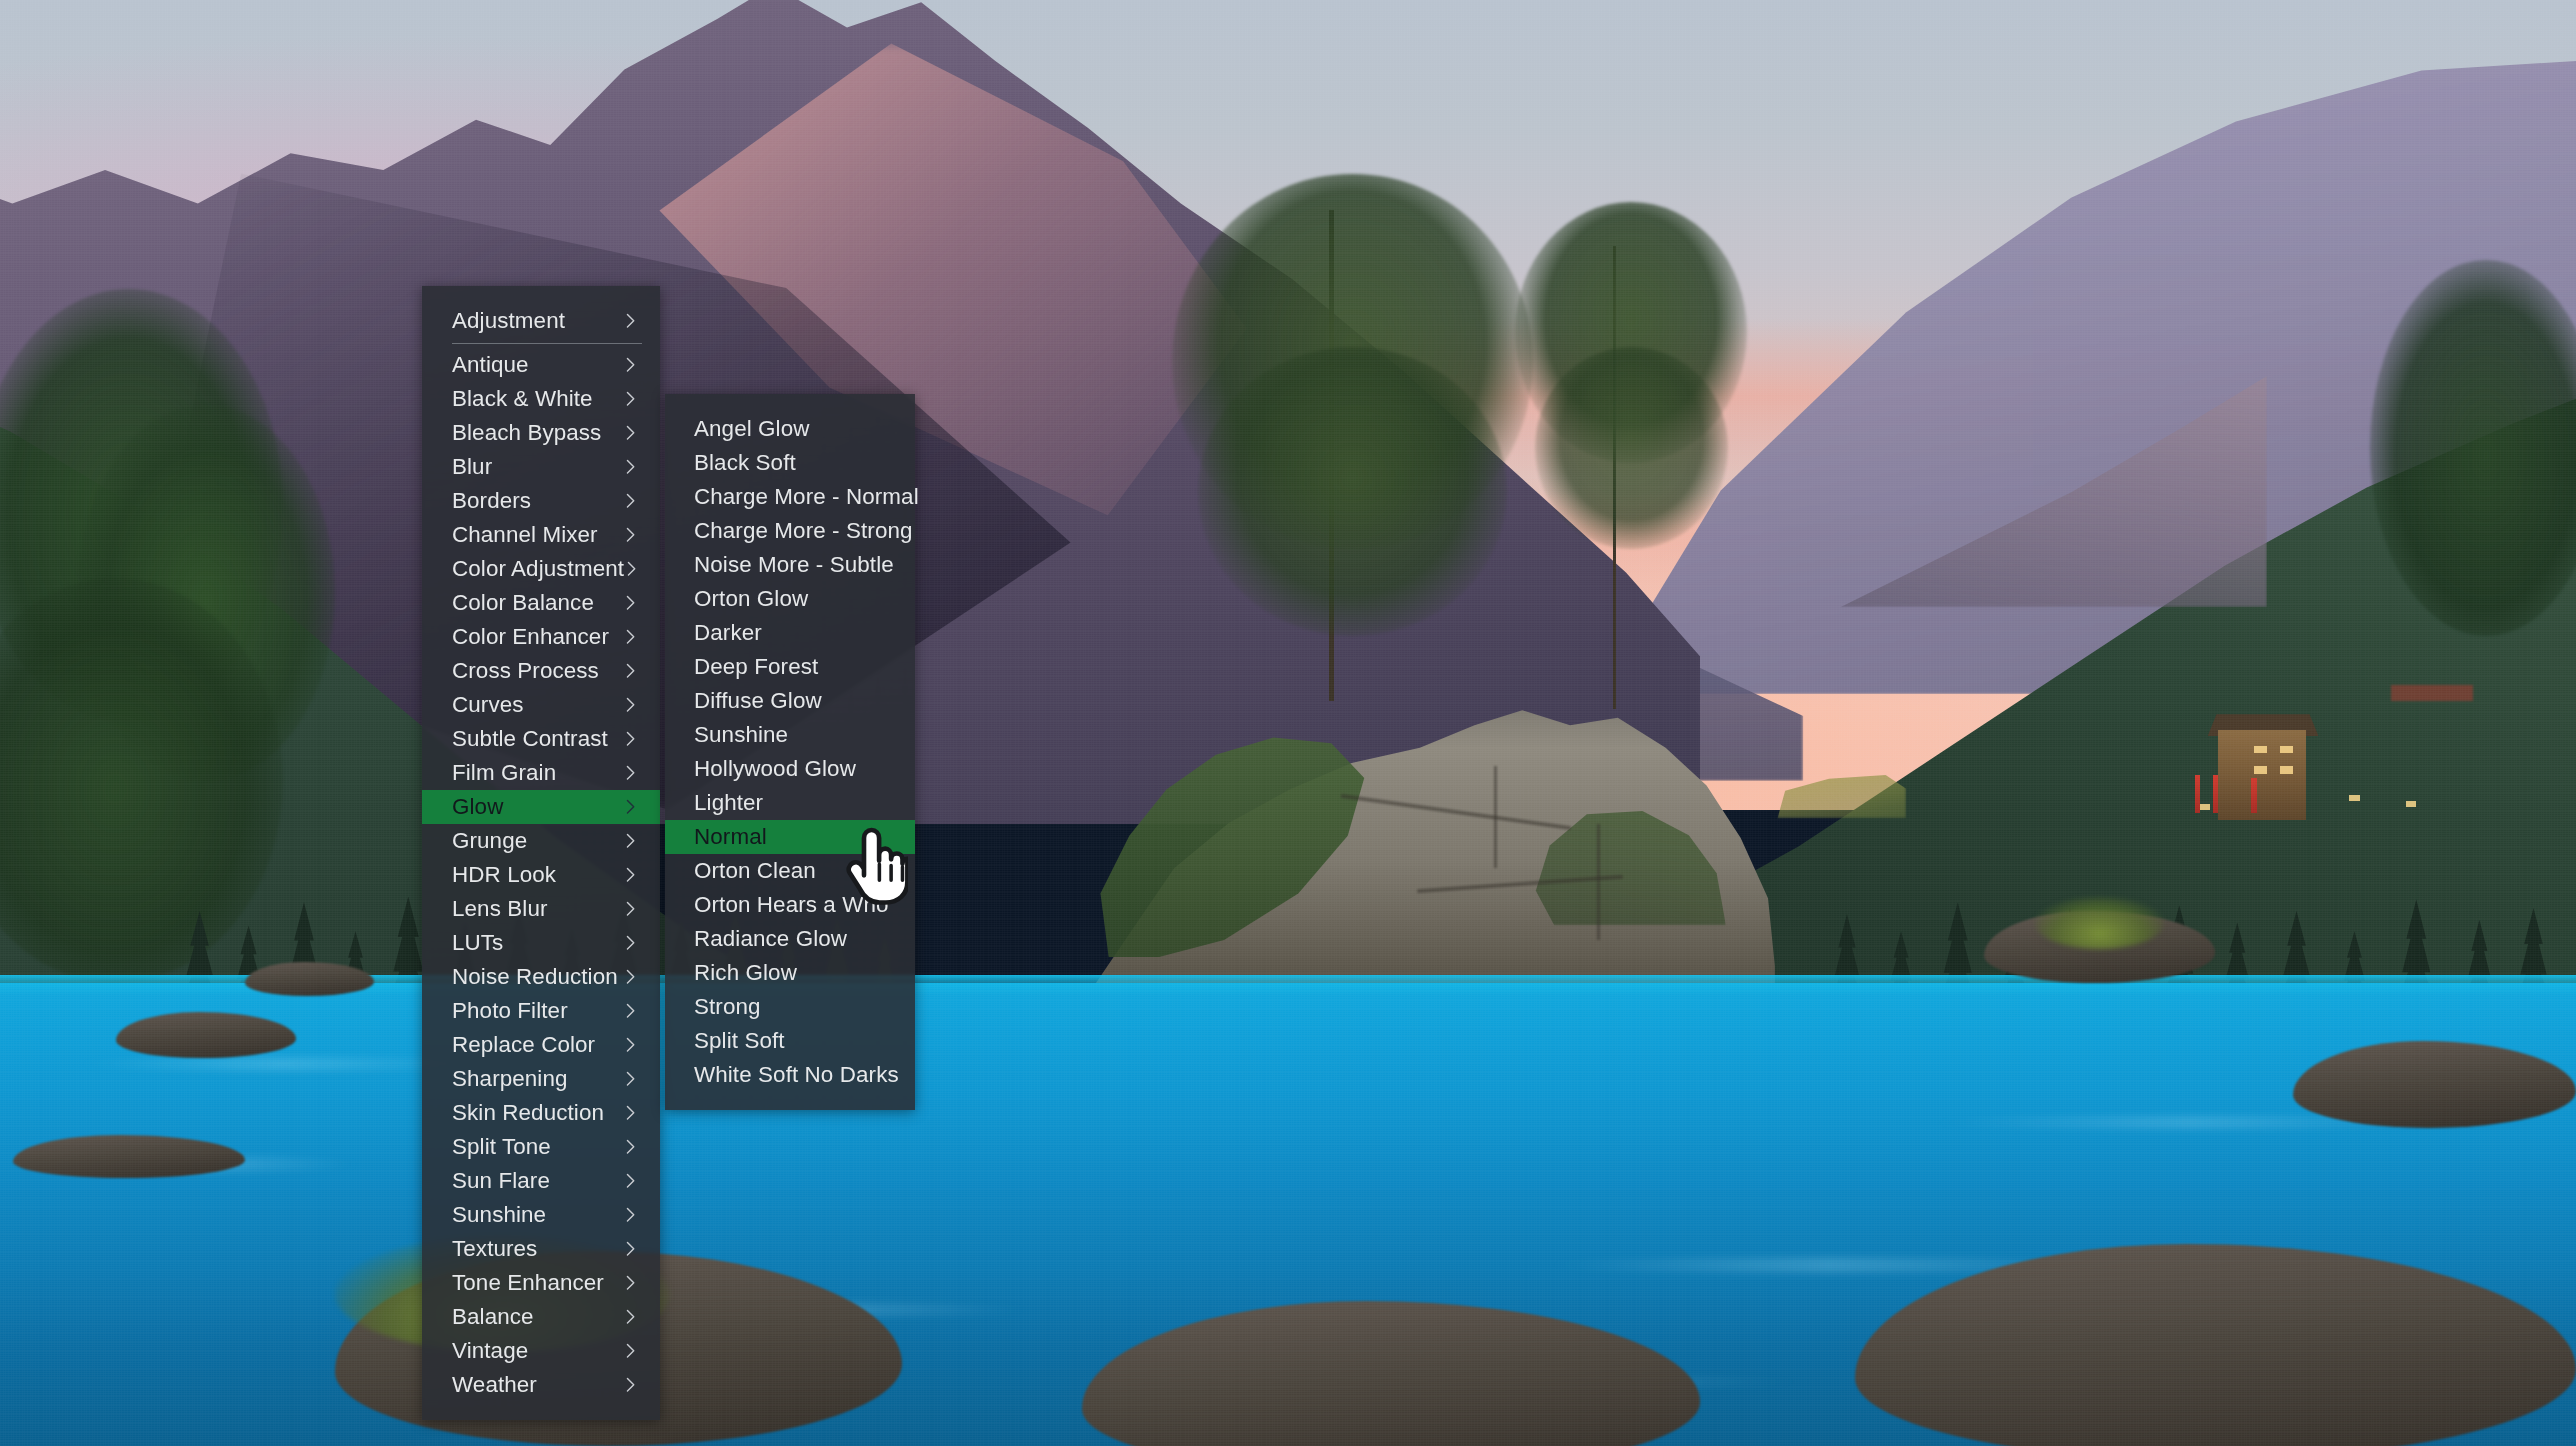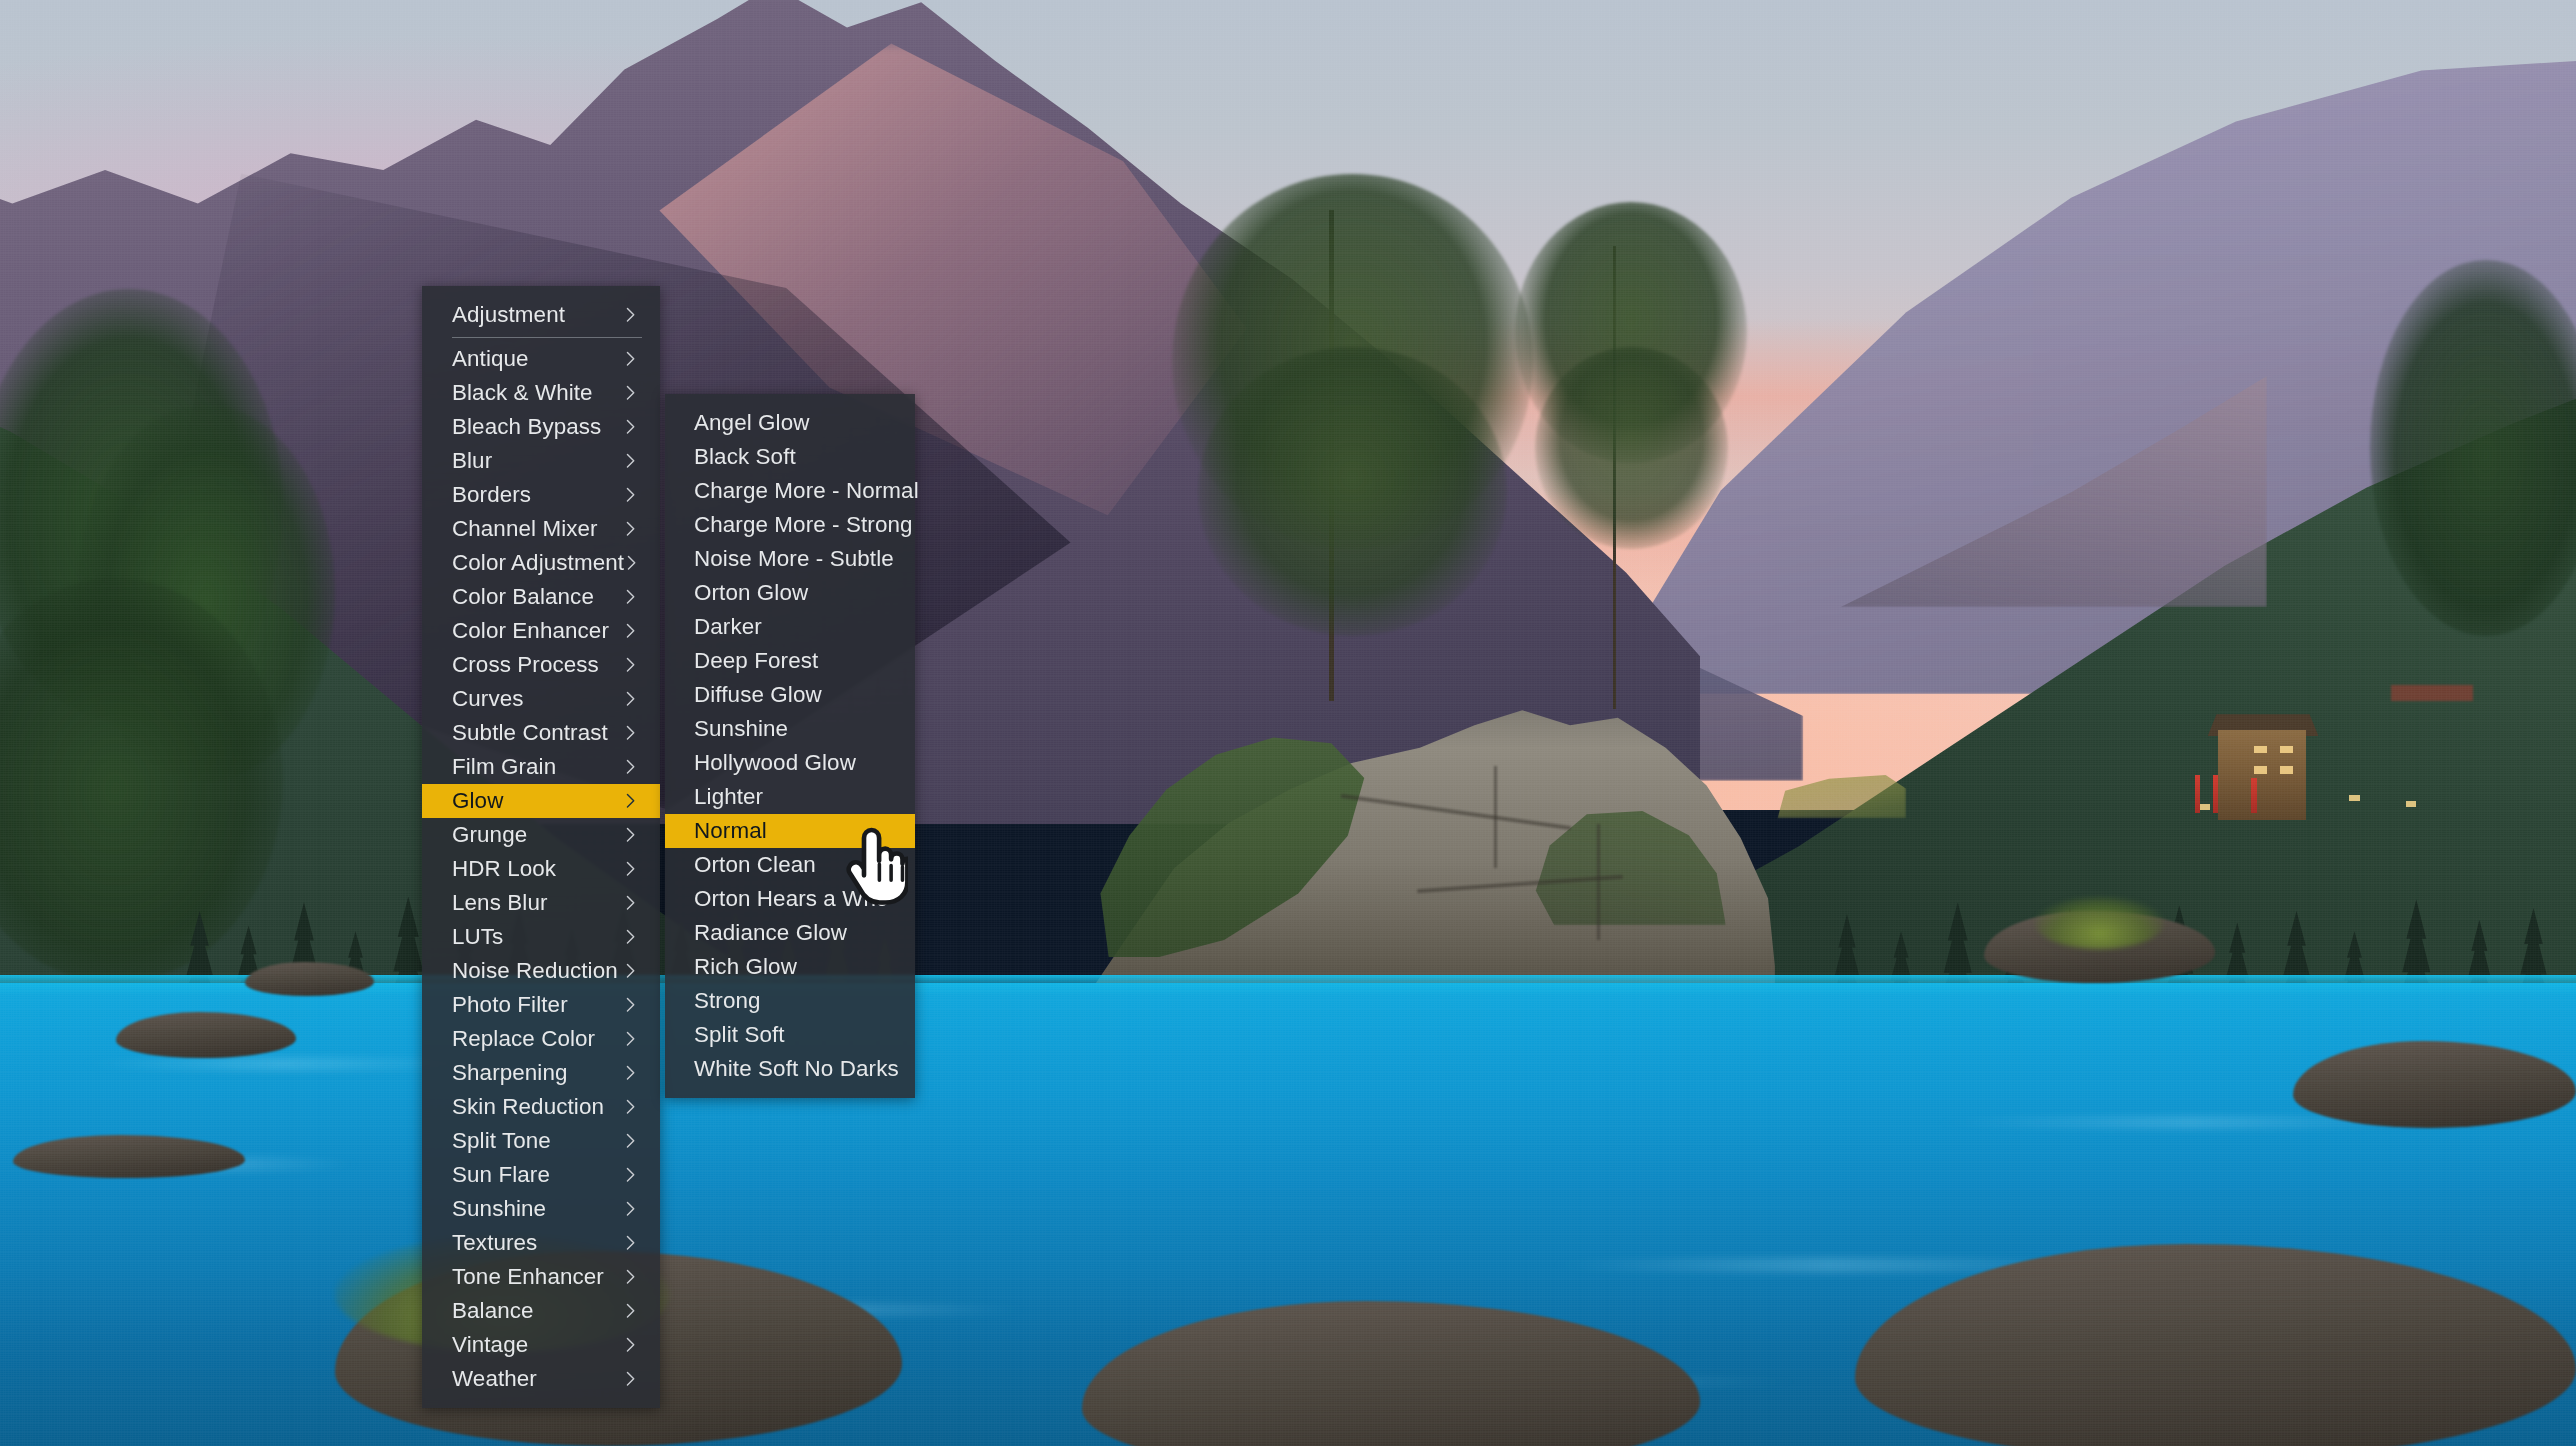--- a/index.html
+++ b/index.html
@@ -209,41 +209,41 @@
                      repeating-linear-gradient(90deg, rgba(255,255,255,.35) 0 0.9px, rgba(0,0,0,0) 0.9px 2.7px);
   }
 
   
   .menu {
     position:absolute;
     background:rgba(42,45,52,0.88);
     -webkit-backdrop-filter:blur(1.8px);
     backdrop-filter:blur(1.8px);
     box-shadow:0 1.8px 12.5px rgba(0,0,0,.42);
-    padding:12px 0;
+    padding:18px 0;
     user-select:none;
   }
   #effects-menu { left:422px; top:286px; width:238px; }
   #glow-submenu { left:665px; top:394px; width:250px; }
 
   .menu-item {
     position:relative;
     display:flex; align-items:center; justify-content:space-between;
     height:34px;
     padding:0 23px 0 30px;
     color:#e6e8ea;
     font-size:22.4px;
     line-height:1;
     white-space:nowrap;
     letter-spacing:0.1px;
   }
   #glow-submenu .menu-item { padding:0 16px 0 29px; }
   .menu-item .label { font-weight:400; }
   .menu-item.is-highlighted {
-    background:#eab308;
+    background:#15803d;
     color:#12181c;
   }
   .menu-item.is-highlighted .chev { stroke:#20303a; }
 
   .chev { width:14.3px; height:19.7px; flex:0 0 auto; stroke:#c9ccd1; stroke-width:1.6; fill:none; }
 
   .menu-sep {
     height:0.9px; margin:4.5px 18px 4.5px 30px;
     background:rgba(185,190,198,.45);
   }

